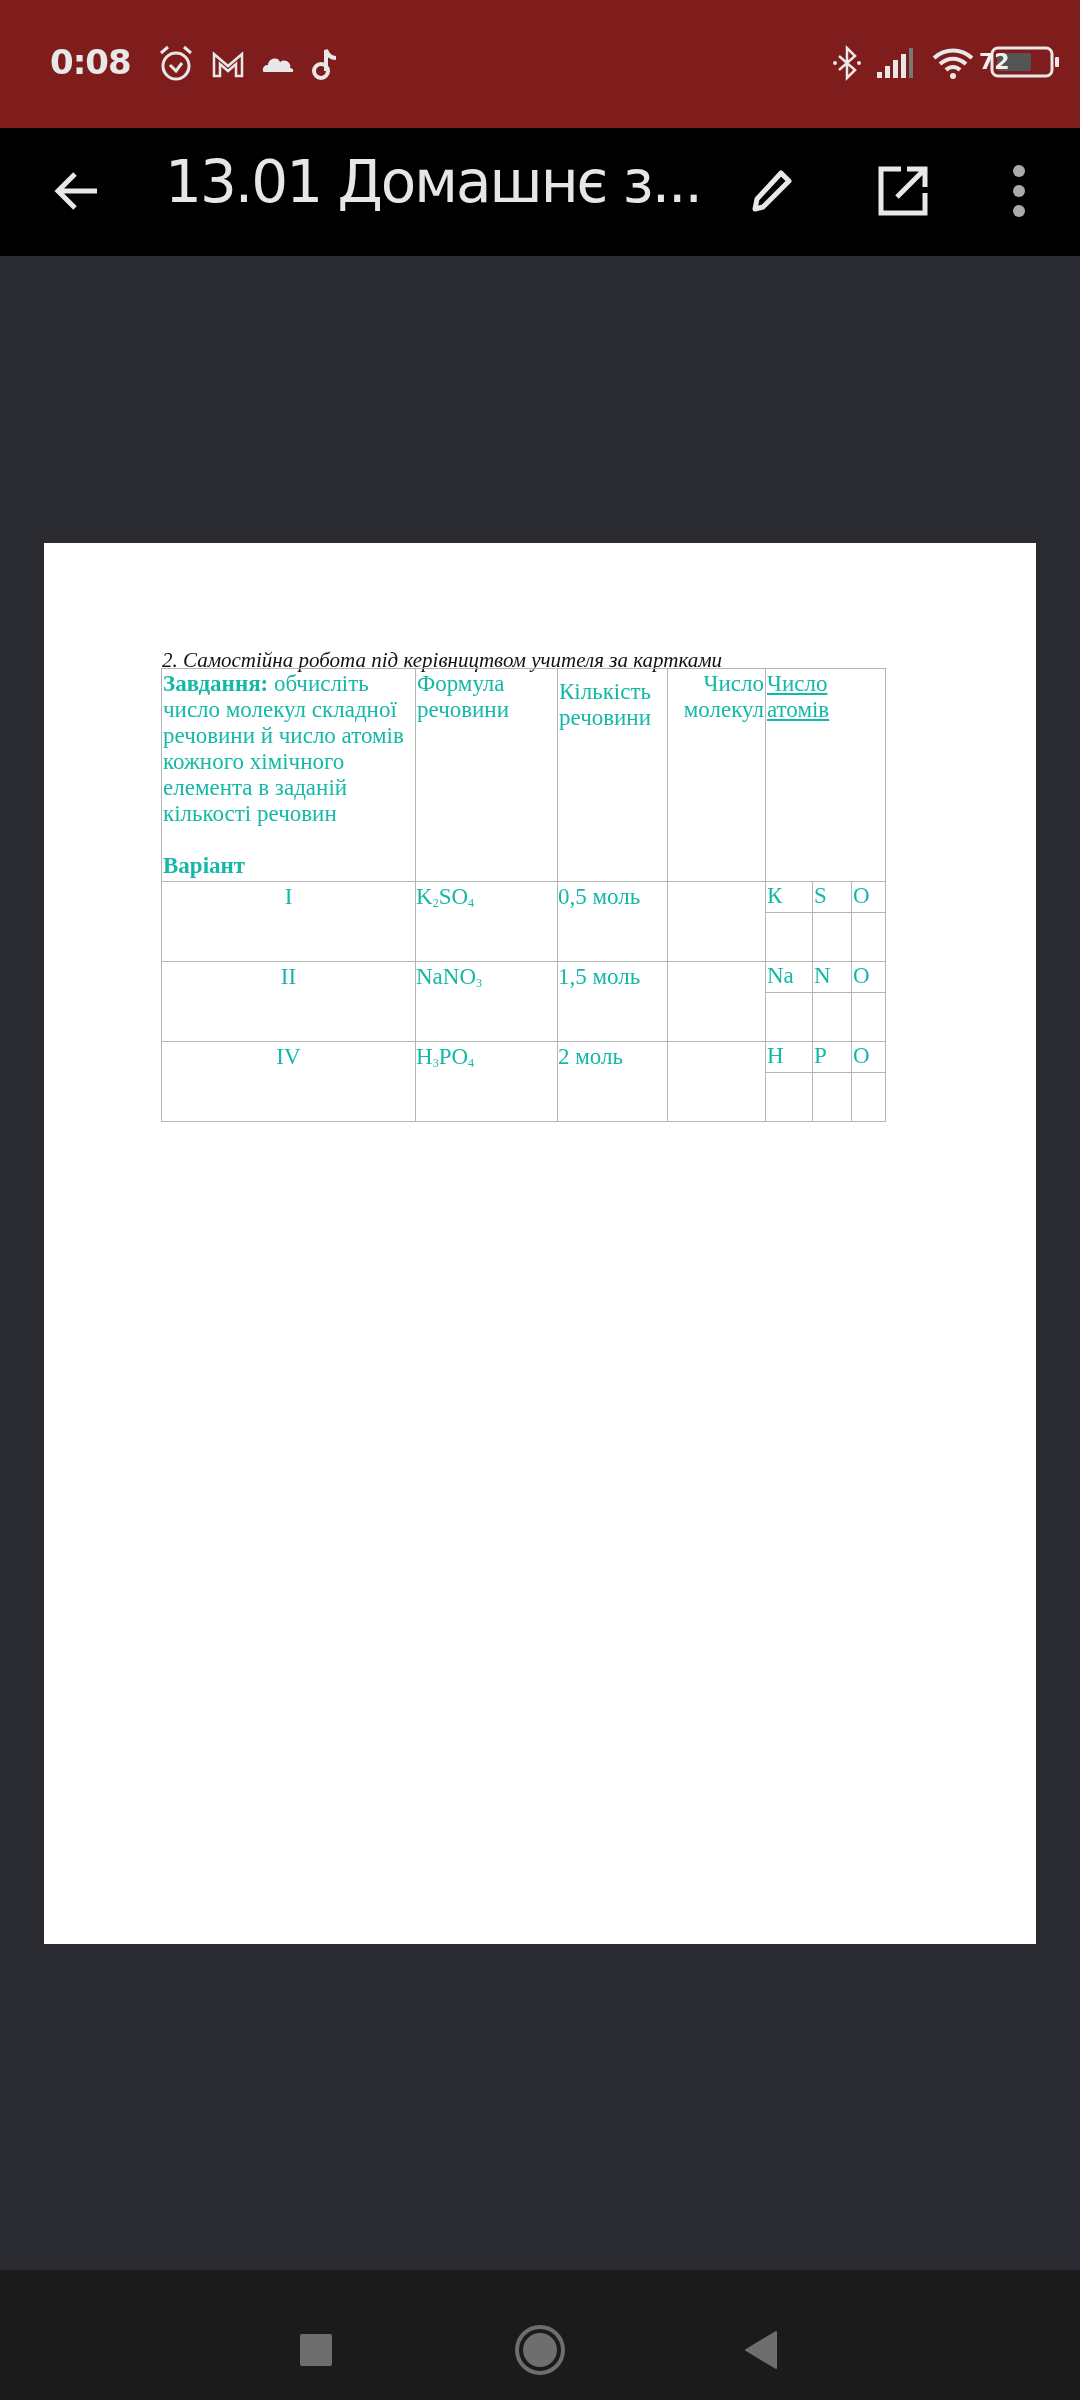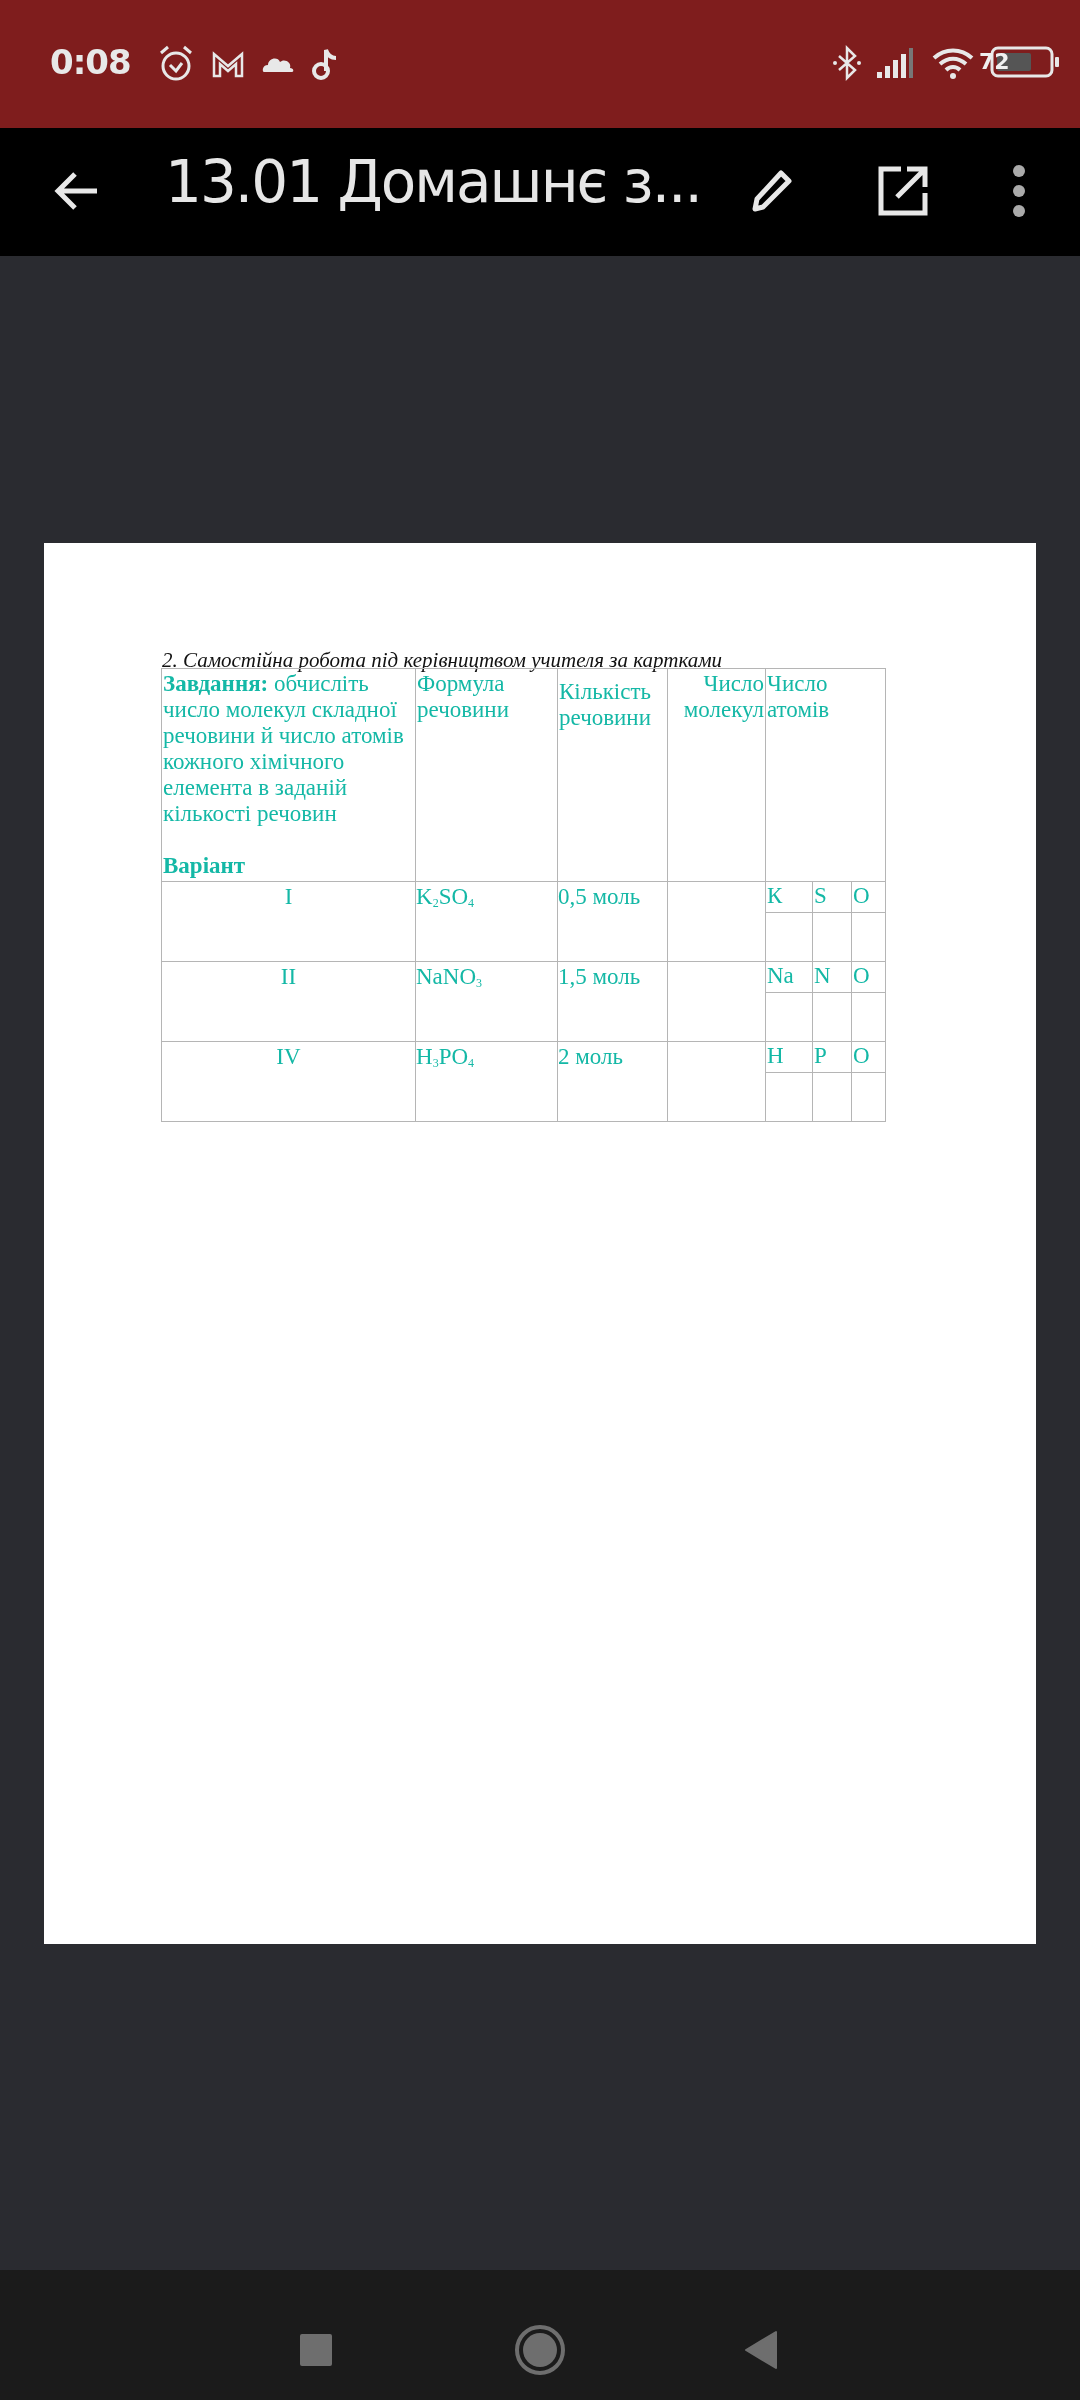--- a/index.html
+++ b/index.html
@@ -143,21 +143,21 @@
     <td class="c2">
           <div style="padding:2px 1px;">Формула речовини</div>
         </td>
     <td class="c3">
           <div style="padding:2px 1px;margin-top:8px;">Кількість речовини</div>
         </td>
     <td class="c4">
           <div style="padding:2px 1px;text-align:right;">Число молекул</div>
         </td>
     <td class="c5">
-          <div style="padding:2px 1px;">Число атомів</div>
+          <div style="padding:2px 1px;text-decoration:underline;">Число атомів</div>
         </td>
   </tr>
 
   <tr class="row">
     <td class="main c1 variant-num">I</td>
     <td class="main c2"><span>K</span><sub>2</sub><span>SO</span><sub>4</sub></td>
     <td class="main c3">0,5 моль</td>
     <td class="main c4"></td>
     <td class="c5 atom-cell">
       <div class="atom-grid">

